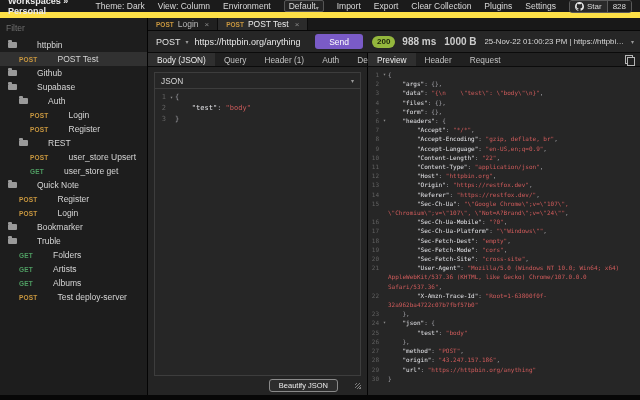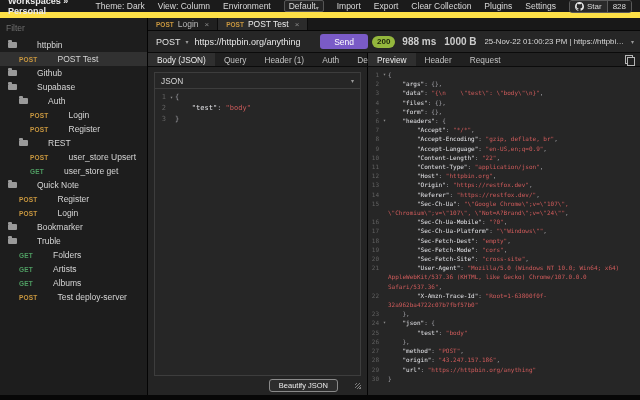--- a/index.html
+++ b/index.html
@@ -47,21 +47,21 @@
   .tclose{color:#8a8a8a;font-size:8px;margin-left:2px;}
 
   
   .reqbar{height:22px;flex:none;background:#262626;border-bottom:1px solid #0b0b0b;display:flex;align-items:center;}
   .req-left{width:220px;flex:none;display:flex;align-items:center;height:100%;}
   .methodsel{display:flex;align-items:center;gap:5px;padding:0 6px 0 8px;font-size:9px;color:#e3e3e3;height:100%;}
   .methodsel .chev{font-size:6px;color:#9a9a9a;}
   .urlinput{flex:1;background:transparent;border:none;outline:none;color:#e8e8e8;font-size:9px;
     font-family:"Liberation Sans",sans-serif;min-width:0;}
   .sendbtn{flex:none;background:#7a5bc7;color:#fff;border:none;border-radius:3px;font-size:8.5px;
-    padding:2.5px 14px;font-family:"Liberation Sans",sans-serif;cursor:pointer;}
+    padding:2.5px 14px;margin-right:5px;font-family:"Liberation Sans",sans-serif;cursor:pointer;}
   .req-right{flex:1;display:flex;align-items:center;min-width:0;}
   .statusbadge{flex:none;background:#94b73d;color:#1c260b;font-weight:700;font-size:8px;
     border-radius:6px;padding:1.5px 5px;margin:0 7px 0 4px;}
   .meta{flex:none;font-size:10px;color:#cdcdcd;margin-right:8px;white-space:nowrap;font-weight:bold;}
   .historysel{flex:1;display:flex;align-items:center;justify-content:space-between;min-width:0;
     font-size:7.8px;color:#d8d8d8;padding-right:6px;}
   .historysel .htext{overflow:hidden;text-overflow:ellipsis;white-space:nowrap;}
   .historysel .chev{font-size:6px;color:#9a9a9a;margin-left:4px;flex:none;}
 
   

